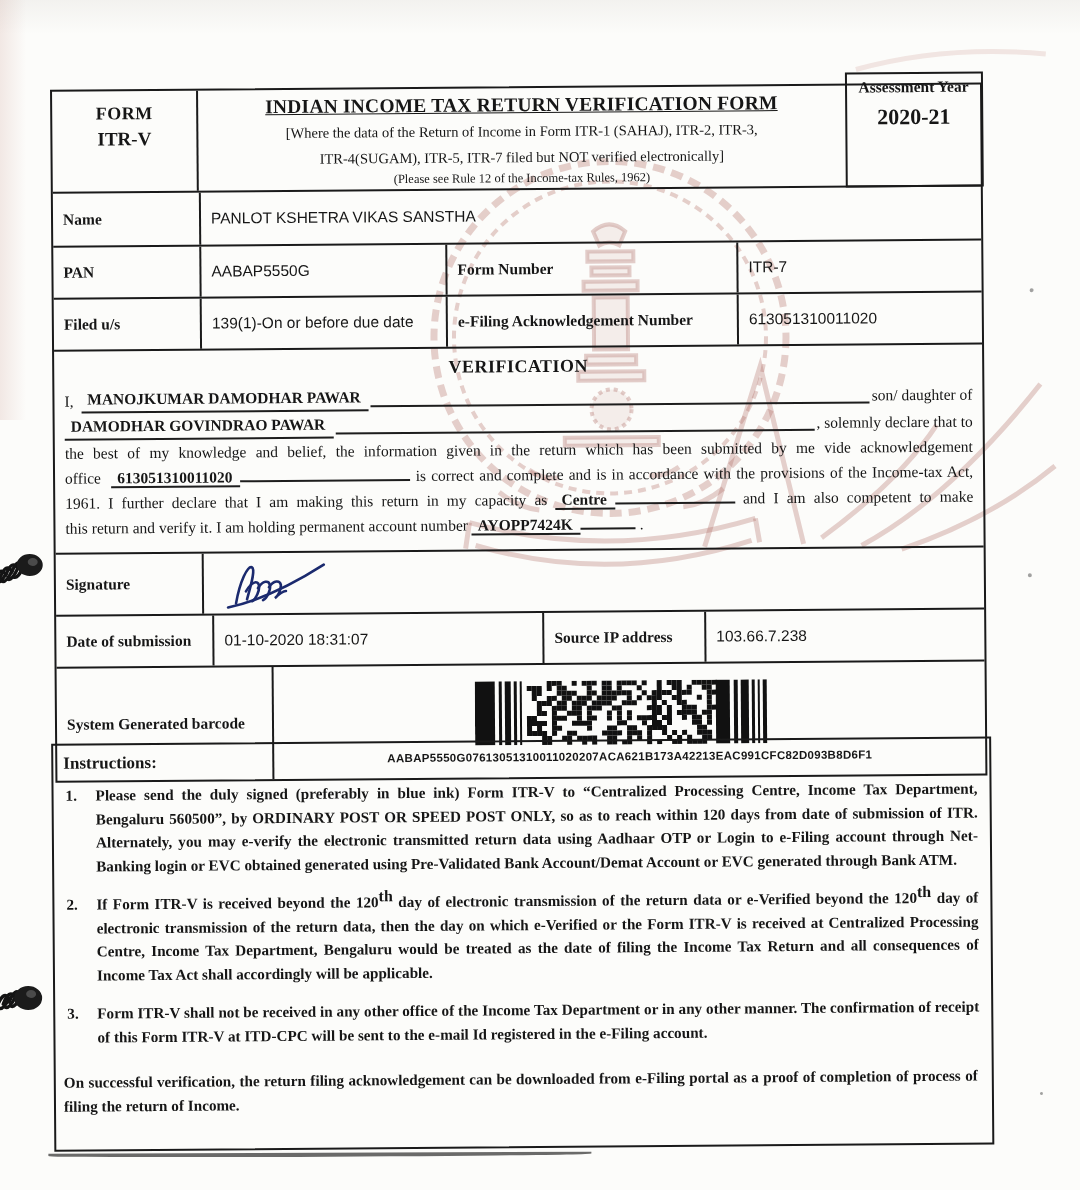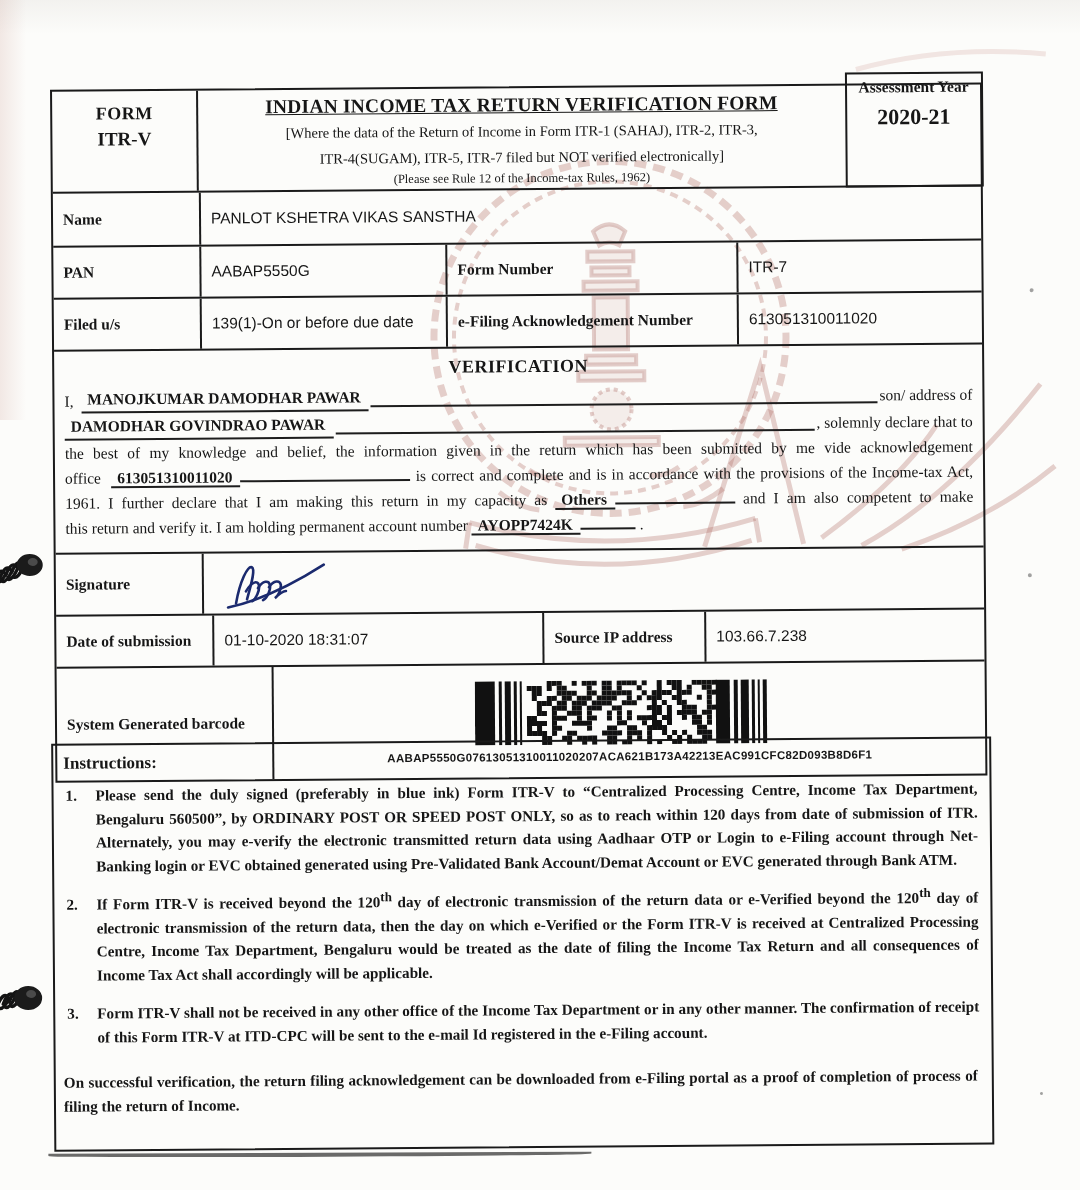--- a/index.html
+++ b/index.html
@@ -66,21 +66,21 @@
 
   
   .ins-box{position:absolute;left:50px;top:740px;width:940px;min-height:408px;border:2.5px solid #1a1a1a;
     padding:8px 12px 14px 8px;box-sizing:border-box;background:transparent;}
   .ins-box::after{content:"";position:absolute;left:-8px;bottom:-9px;width:58%;height:4px;
     background:#3a3a38;border-radius:0 0 60% 40%;opacity:.75;transform:rotate(.25deg);}
   .ins-head{font-weight:700;font-size:17px;margin:0 0 10px 2px;}
   .ins-item{position:relative;padding-left:34px;text-align:justify;font-weight:700;
     font-size:15.2px;line-height:23.5px;margin-bottom:15px;}
   .ins-num{position:absolute;left:4px;top:0;}
-  .ins-item sup{font-size:13px;line-height:0;}
+  .ins-item sup{font-size:16px;line-height:0;}
   .ins-footer{text-align:justify;font-weight:700;font-size:15.2px;line-height:24px;margin:22px 2px 0 0;}
 
   
   .wm{position:absolute;left:0;top:0;pointer-events:none;}
   .coil{position:absolute;pointer-events:none;}
   .dot{position:absolute;width:4px;height:4px;border-radius:50%;background:#555;opacity:.55;}
 </style>
 </head>
 <body>
 
@@ -157,30 +157,30 @@
       <div class="cell flex1 bl val">613051310011020</div>
     </div>
 
     <div class="verif">
       <div class="v-head">VERIFICATION</div>
       <div>
           <div class="vline vflex">
             <span class="vp">I,  </span>
             <span class="vfill">MANOJKUMAR DAMODHAR PAWAR</span>
             <span class="vgrow"></span>
-            <span class="vp">son/ address of</span>
+            <span class="vp">son/ daughter of</span>
           </div>
           <div class="vline vflex">
             <span class="vfill">DAMODHAR GOVINDRAO PAWAR</span>
             <span class="vgrow"></span>
             <span class="vp">, solemnly declare that to</span>
           </div>
           <div class="vline vjust"><span class="vp">the best of my knowledge and belief, the information given in the return which has been submitted by me vide acknowledgement</span></div>
           <div class="vline vjust"><span class="vp">office  </span><span class="vfill">613051310011020</span><span class="vrule w170"></span><span class="vp"> is correct and complete and is in accordance with the provisions of the Income-tax Act,</span></div>
-          <div class="vline vjust"><span class="vp">1961. I further declare that I am making this return in my capacity as </span><span class="vfill">Others</span><span class="vrule w120"></span><span class="vp"> and I am also competent to make</span></div>
+          <div class="vline vjust"><span class="vp">1961. I further declare that I am making this return in my capacity as </span><span class="vfill">Centre</span><span class="vrule w120"></span><span class="vp"> and I am also competent to make</span></div>
           <div class="vline"><span class="vp">this return and verify it. I am holding permanent account number </span><span class="vfill">AYOPP7424K</span><span class="vrule w55"></span><span class="vp"> .</span></div>
         </div>
     </div>
 
     <div class="row h52">
       <div class="cell w-lab lbl">Signature</div>
       <div class="cell flex1 bl" style="align-items:flex-end;">
         <svg width="120" height="52" viewBox="0 0 120 52" style="margin-left:6px;">
           <g stroke="#1b2a6e" stroke-width="2.6" fill="none" stroke-linecap="round">
             <path d="M16 46 C 20 24 28 8 32 10 C 36 12 31 28 27 42"></path>

